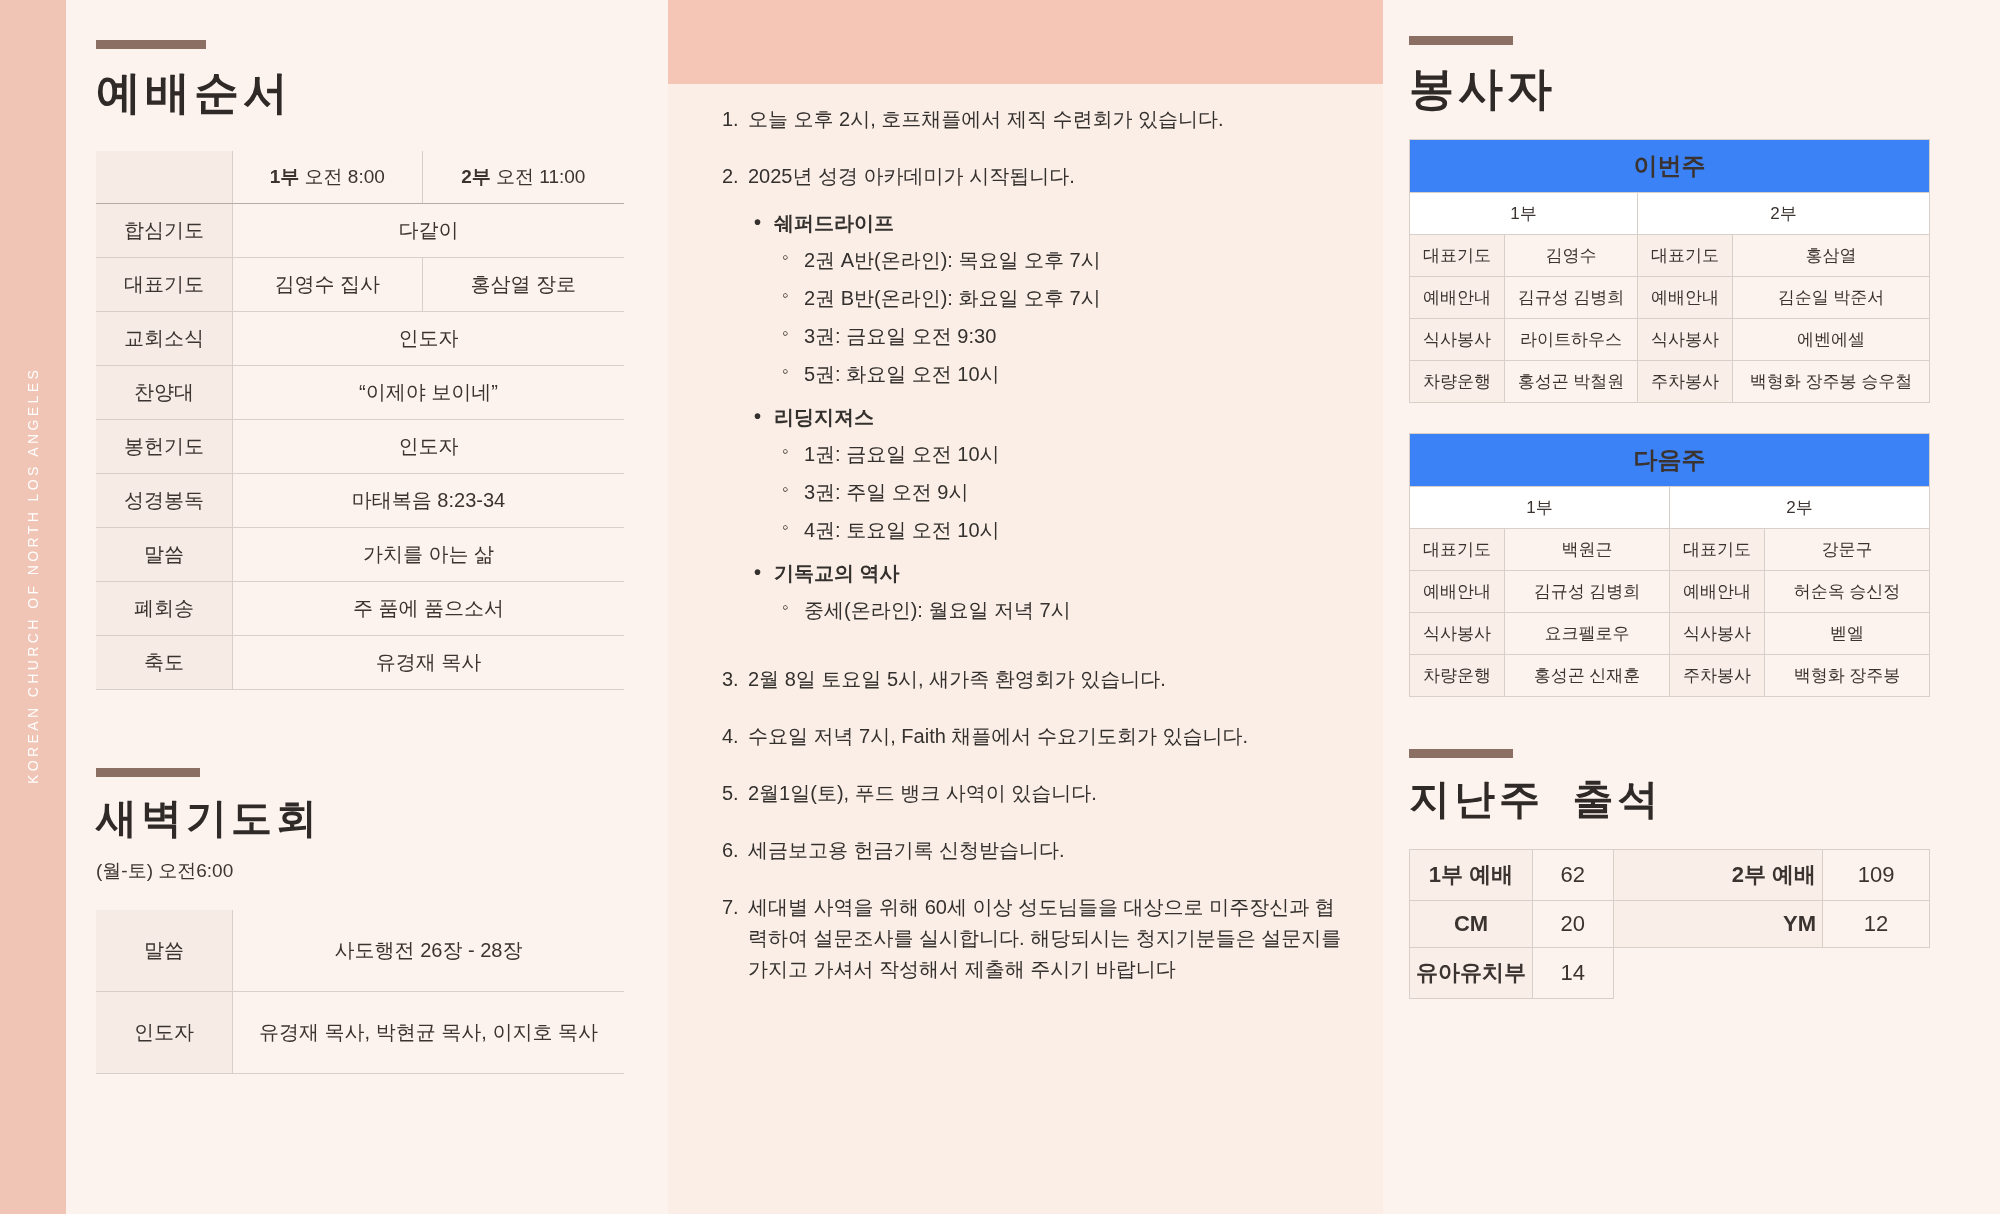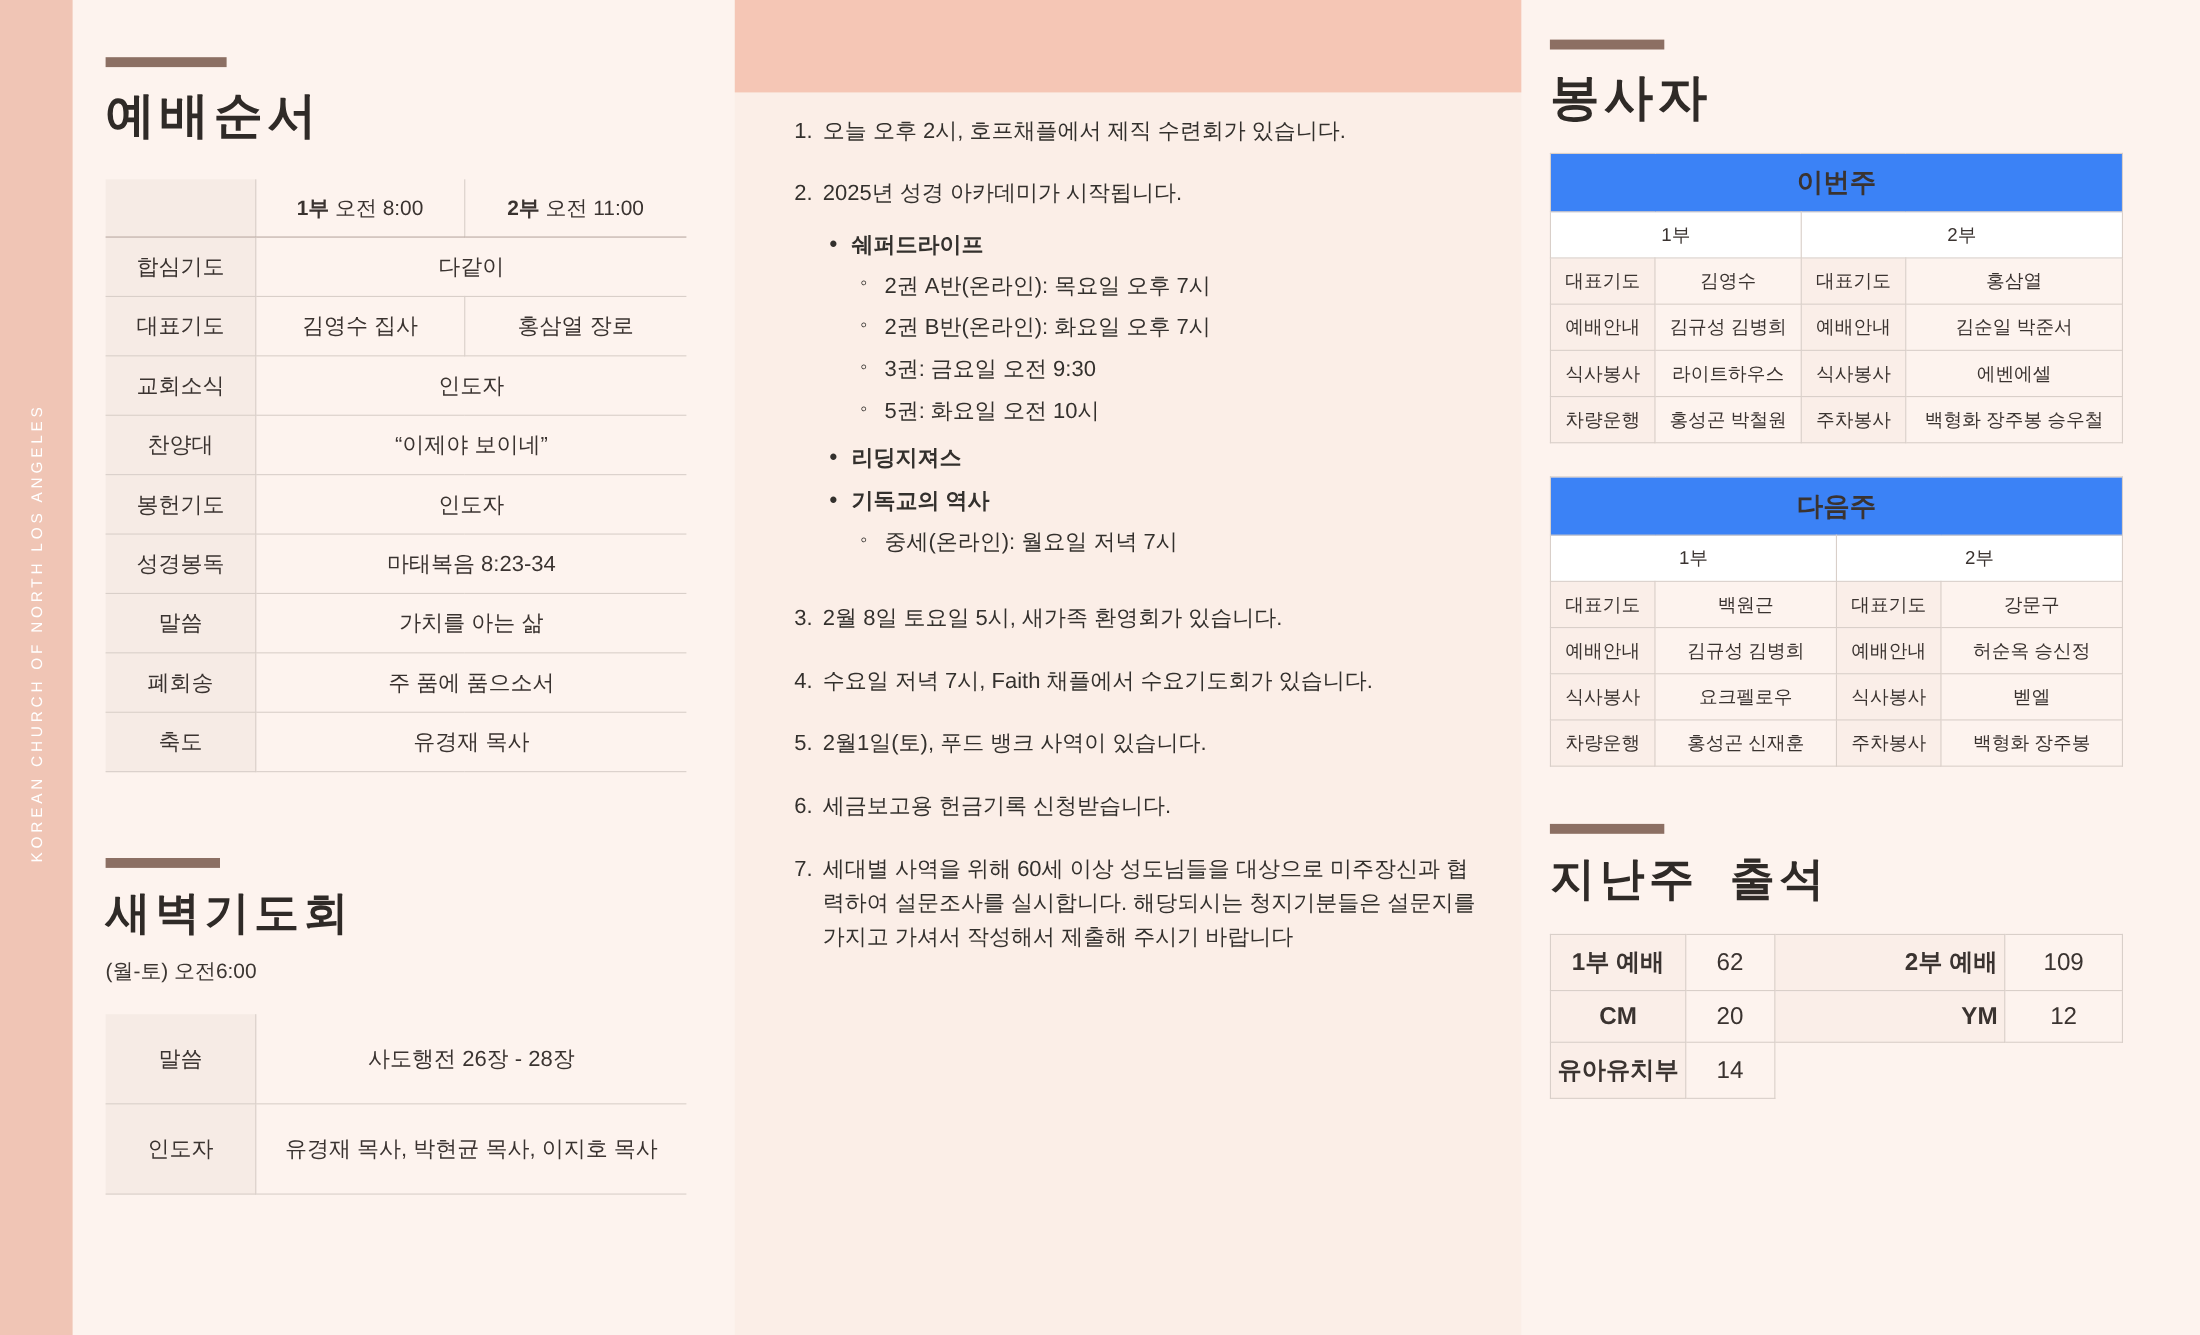--- a/index.html
+++ b/index.html
@@ -258,21 +258,21 @@
 </head>
 <body>
 
 <div class="page">
 
   <div class="spine">
     <div class="spine-text">KOREAN CHURCH OF NORTH LOS ANGELES</div>
   </div>
 
   <div class="col-left">
-    <div style="padding:40px 42px 0 30px;margin-top:12px;">
+    <div style="padding:40px 42px 0 30px;">
       <div class="rule"></div>
       <h1 class="title">예배순서</h1>
 
       <table class="order-table">
         <thead>
           <tr>
             <th class="lab"></th>
             <th class="split-left">
               <span class="bold-part">1부</span>
               <span>오전 8:00</span>
@@ -366,20 +366,25 @@
                 <div class="b1">쉐퍼드라이프</div>
                 <ul class="sublist">
                   <li>2권 A반(온라인): 목요일 오후 7시</li>
                   <li>2권 B반(온라인): 화요일 오후 7시</li>
                   <li>3권: 금요일 오전 9:30</li>
                   <li>5권: 화요일 오전 10시</li>
                 </ul>
               </li>
               <li>
                 <div class="b1">리딩지져스</div>
+                <ul class="sublist">
+                  <li>1권: 금요일 오전 10시</li>
+                  <li>3권: 주일 오전 9시</li>
+                  <li>4권: 토요일 오전 10시</li>
+                </ul>
               </li>
               <li>
                 <div class="b1">기독교의 역사</div>
                 <ul class="sublist">
                   <li>중세(온라인): 월요일 저녁 7시</li>
                 </ul>
               </li>
             </ul>
           </div>
         </div>

